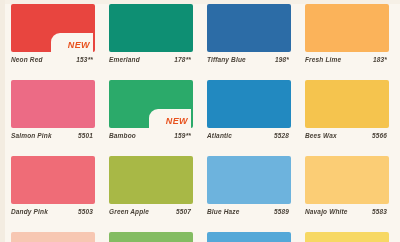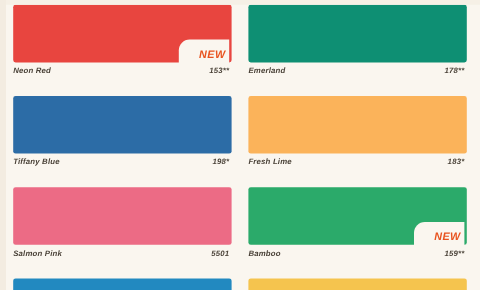--- a/index.html
+++ b/index.html
@@ -20,21 +20,21 @@
     background: #faf6ef;
     box-sizing: border-box;
   }
   .grid {
     position: absolute;
     left: 0;
     top: 0;
     width: 400px;
     height: 242px;
     display: grid;
-    grid-template-columns: repeat(2, 1fr);
+    grid-template-columns: repeat(4, 1fr);
     grid-auto-rows: 76px;
     column-gap: 0px;
     row-gap: 0px;
     padding: 4px 4px 0 4px;
     box-sizing: border-box;
   }
   .cell {
     position: relative;
     box-sizing: border-box;
     padding: 0 7px;

